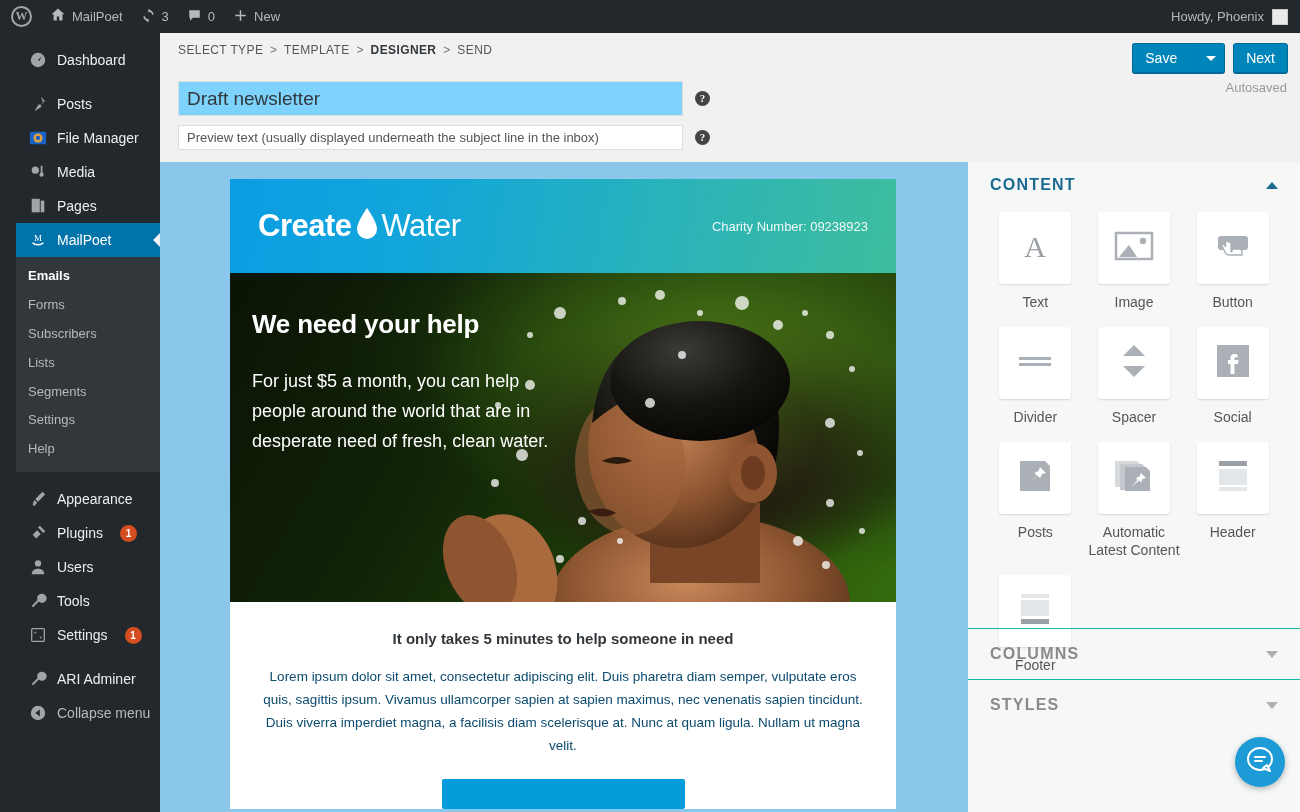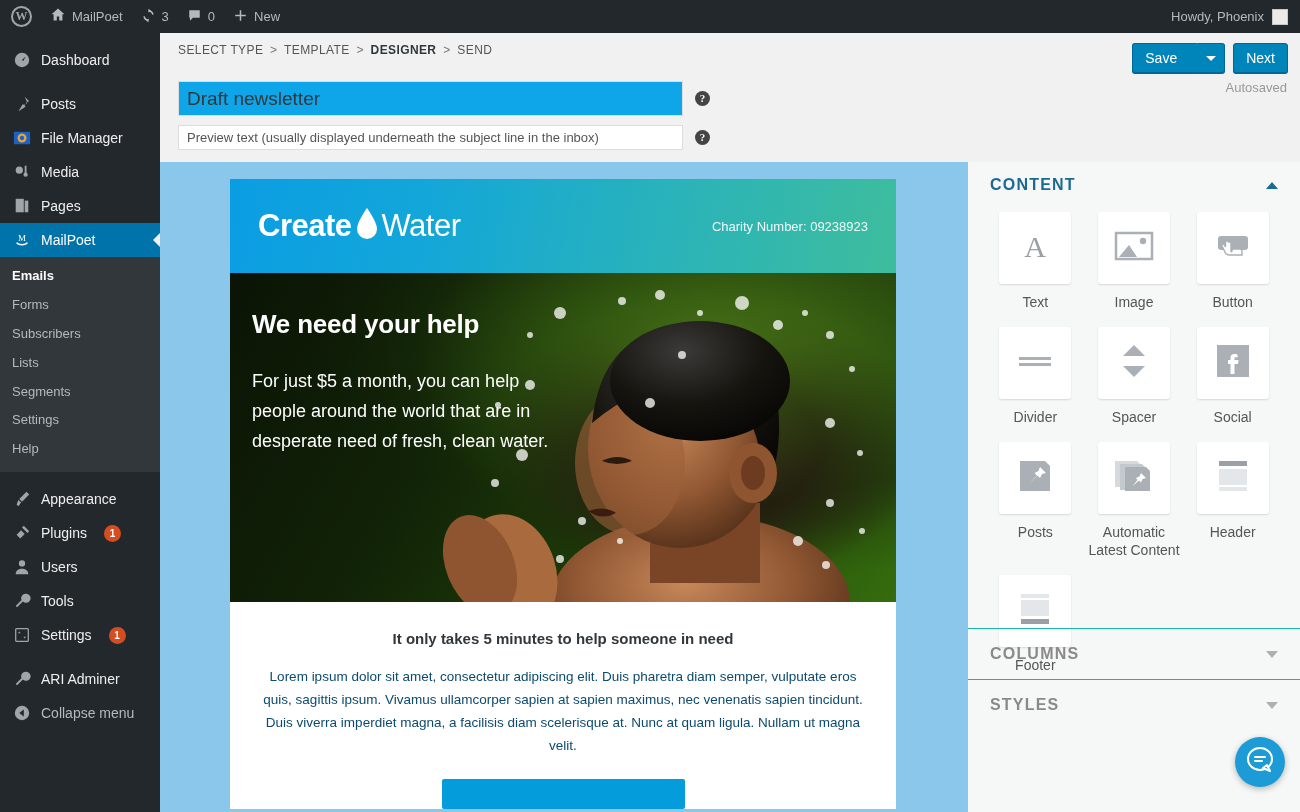--- a/index.html
+++ b/index.html
@@ -40,20 +40,21 @@
     font-size:12px; line-height:17px; text-align:center;
     color:#a0a5aa; font-family:"Liberation Serif", serif; font-weight:bold;
   }
 
   
   #adminmenu {
     position: absolute; top: 33px; left: 0;
     width: 160px; height: 779px;
     background: #23282d;
     font-size: 14px;
+    padding-left: 16px;
   }
   .menu-item {
     display: flex; align-items: center;
     height: 34px; padding-left: 12px; gap: 9px;
     color: #eee; position: relative;
   }
   .menu-item .mlabel { font-size: 14px; line-height: 1; }
   .menu-item .micon { width: 20px; height: 20px; flex: 0 0 20px; display:flex;align-items:center;justify-content:center;}
   .menu-item.current {
     background: #0073aa; color: #fff; font-weight: 400;
@@ -99,21 +100,21 @@
   #breadcrumb .crumb.active { font-weight: bold; color: #32373c; }
   #breadcrumb .sep { color: #777; margin: 0 3px; }
 
   .field-row { position: absolute; display: flex; align-items: center; gap: 12px; }
   #subject-row { left: 18px; top: 48px; }
   #preview-row { left: 18px; top: 92px; justify-content: center; }
 
   #subject-input {
     width: 505px; height: 35px;
     font-size: 19px; padding: 10px 8px;
-    border: 1px solid #ddd; background: #0ea5e9; color: #32373c;
+    border: 1px solid #ddd; background: #7dd3fc; color: #32373c;
     font-family: "Liberation Sans", sans-serif;
   }
   #preview-input {
     width: 505px; height: 25px;
     font-size: 13px; padding: 2px 8px;
     border: 1px solid #ddd; background: #fff; color: #32373c;
     font-family: "Liberation Sans", sans-serif;
   }
   #preview-input::placeholder { color: #555; }
   .help-dot {

